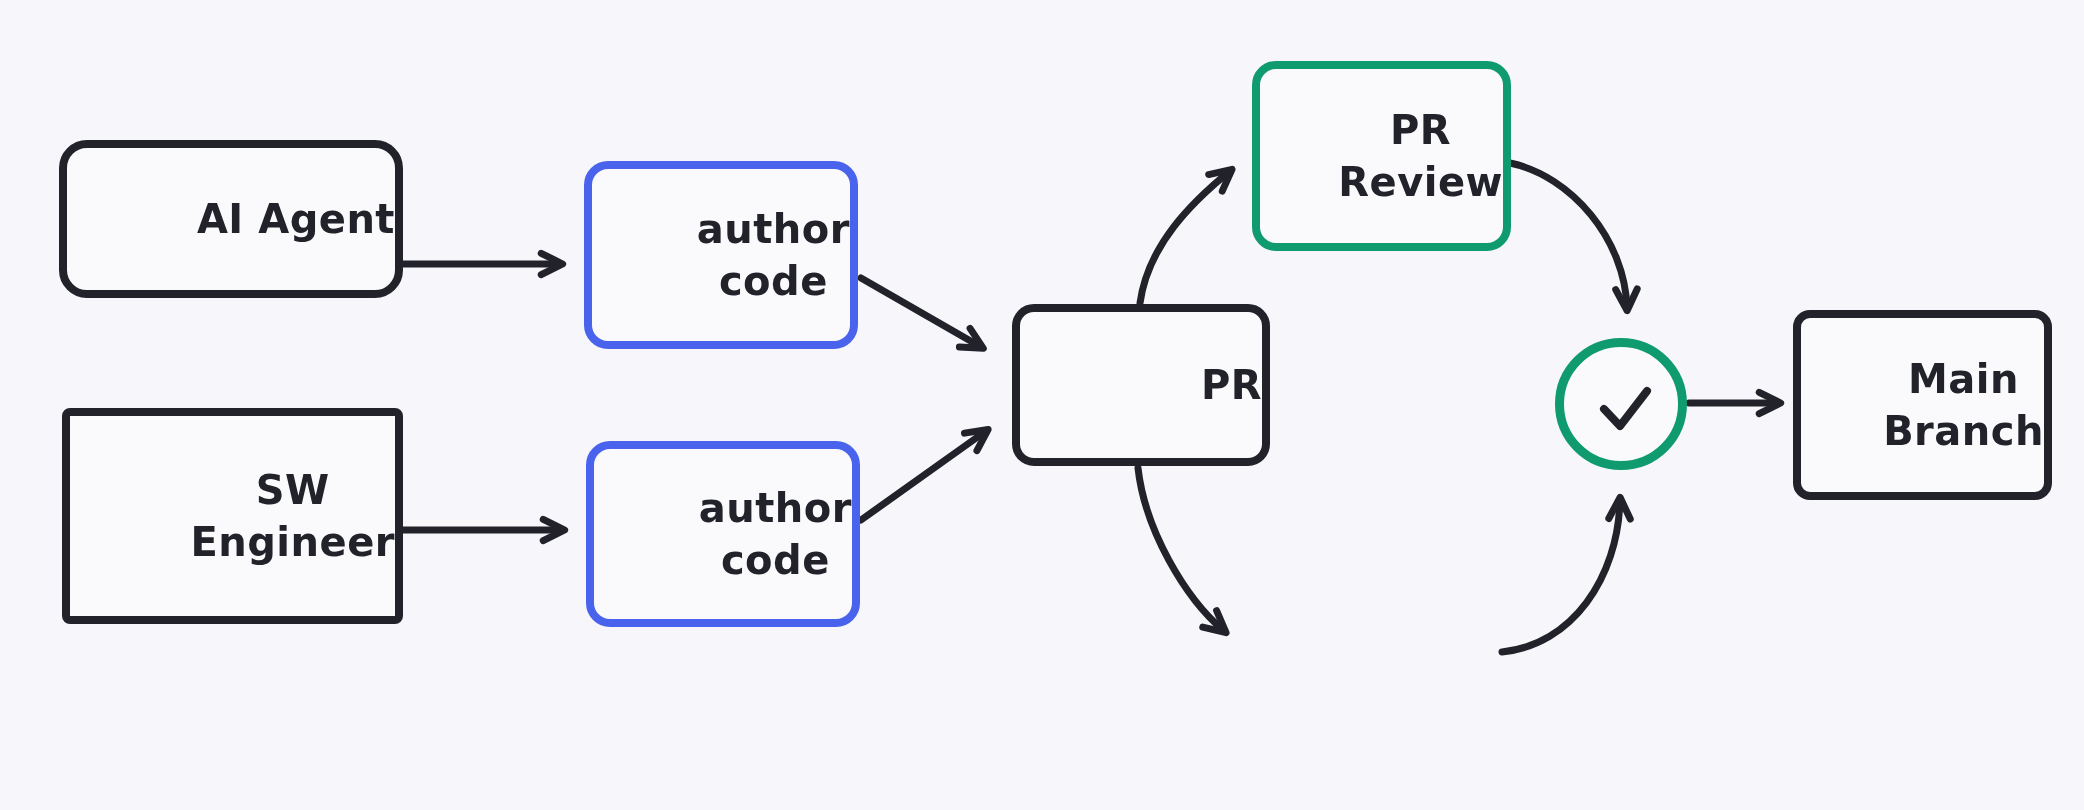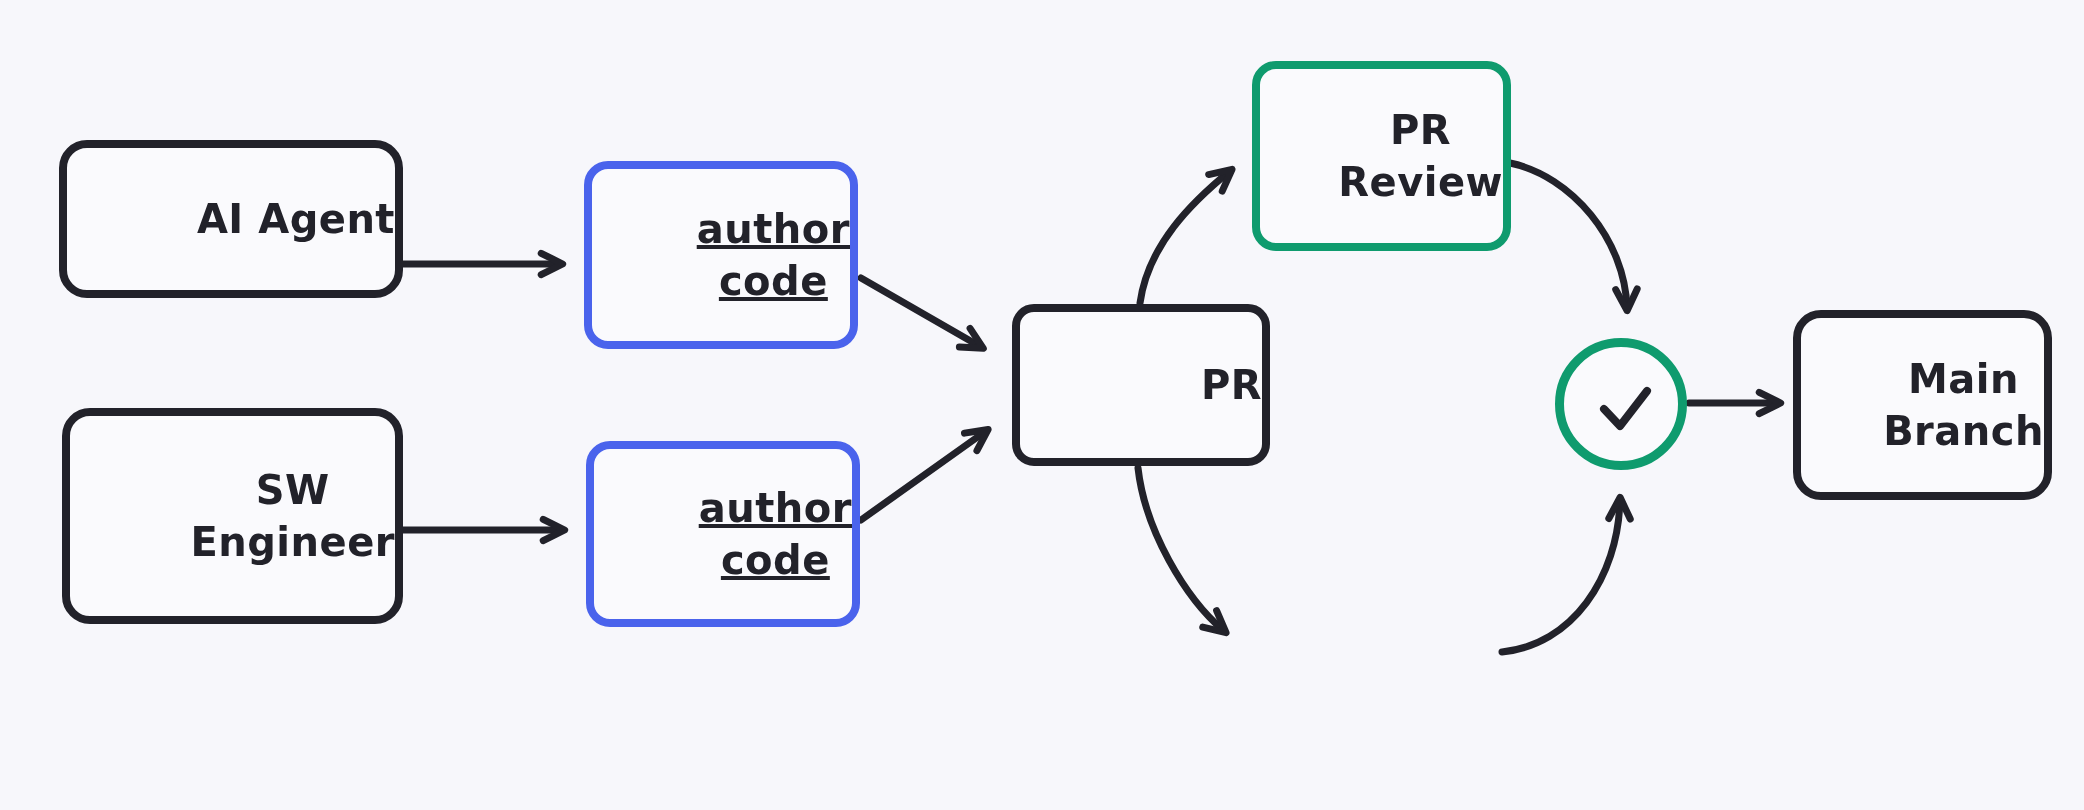--- a/index.html
+++ b/index.html
@@ -44,21 +44,21 @@
     align-items:center;
     justify-content:flex-end;
     text-align:center;
     color:var(--ink,#22222a);
     font-weight:700;
     font-size:40px;
     line-height:1.3;
     letter-spacing:0.5px;
   }
   .node .label{white-space:pre-line;}
-  .node.blue{border-color:var(--blue,#4a63ec);border-radius:24px;text-decoration:underline;}
+  .node.blue{border-color:var(--blue,#4a63ec);border-radius:24px;}
   .node.green{border-color:var(--green,#0f9b6e);border-radius:24px;}
   .node.circle{
     border-color:var(--green,#0f9b6e);
     border-width:9px;
     border-radius:50%;
   }
   .check-svg{display:block;}
   .check-stroke{
     fill:none;
     stroke:var(--ink,#22222a);
@@ -95,21 +95,21 @@
 
     <path class="edge" marker-end="url(#arrow)" d="M1502 652 C1572 645 1618 578 1620 500"></path>
 
     <path class="edge" marker-end="url(#arrow)" d="M1689 403 H1778"></path>
   </svg>
 
   <div class="node" style="left:59px;top:140px;width:344px;height:158px;border-radius:28px;">
     <span class="label">AI Agent</span>
   </div>
 
-  <div class="node" style="left:62px;top:408px;width:341px;height:216px;border-radius:28px;">
+  <div class="node" style="left:62px;top:408px;width:341px;height:216px;border-radius:8px;">
     <span class="label">SW
 Engineer</span>
   </div>
 
   <div class="node blue" style="left:584px;top:161px;width:274px;height:188px;">
     <span class="label">author
 code</span>
   </div>
 
   <div class="node blue" style="left:586px;top:441px;width:274px;height:186px;">
@@ -126,18 +126,18 @@
 Review</span>
   </div>
 
 
   <div class="node circle" style="left:1555px;top:338px;width:132px;height:132px;">
     <svg class="check-svg" width="114" height="114" viewBox="0 0 114 114">
       <path class="check-stroke" d="M40 62 L56 79 L83 44"></path>
     </svg>
   </div>
 
-  <div class="node" style="left:1793px;top:310px;width:259px;height:190px;border-radius:28px;">
+  <div class="node" style="left:1793px;top:310px;width:259px;height:190px;border-radius:17px;">
     <span class="label">Main
 Branch</span>
   </div>
 
 </div>
 
 </body></html>

